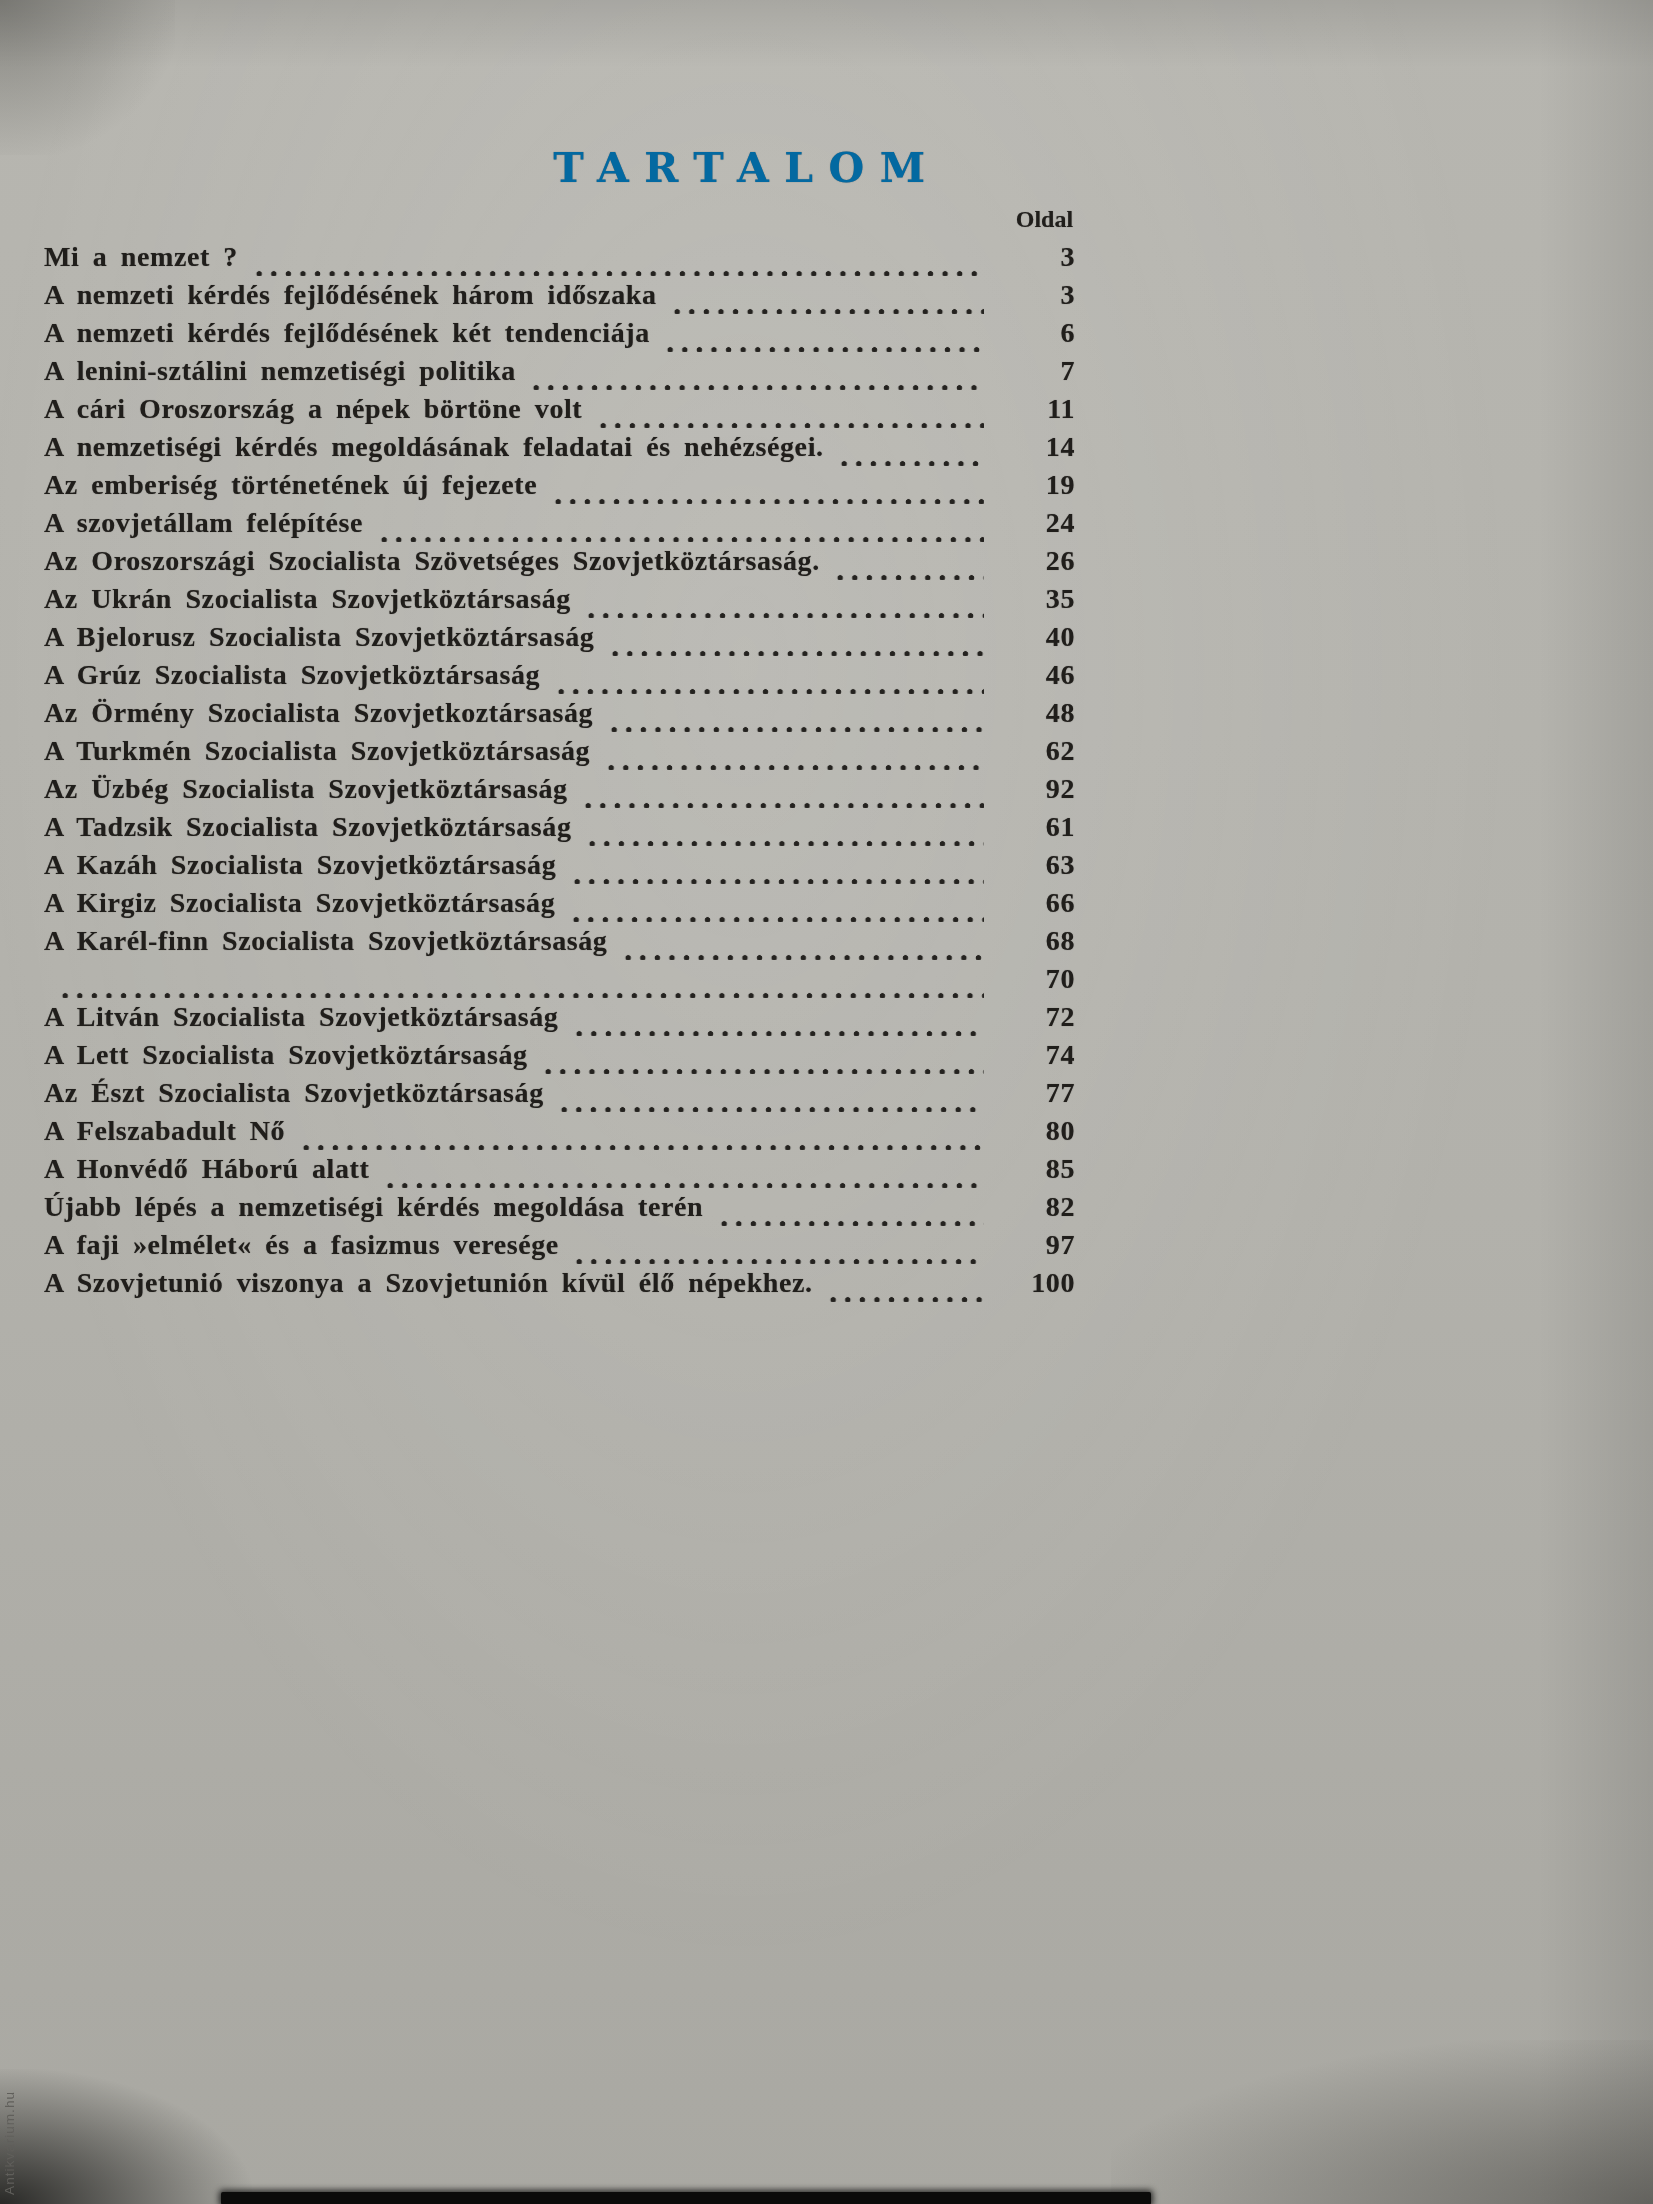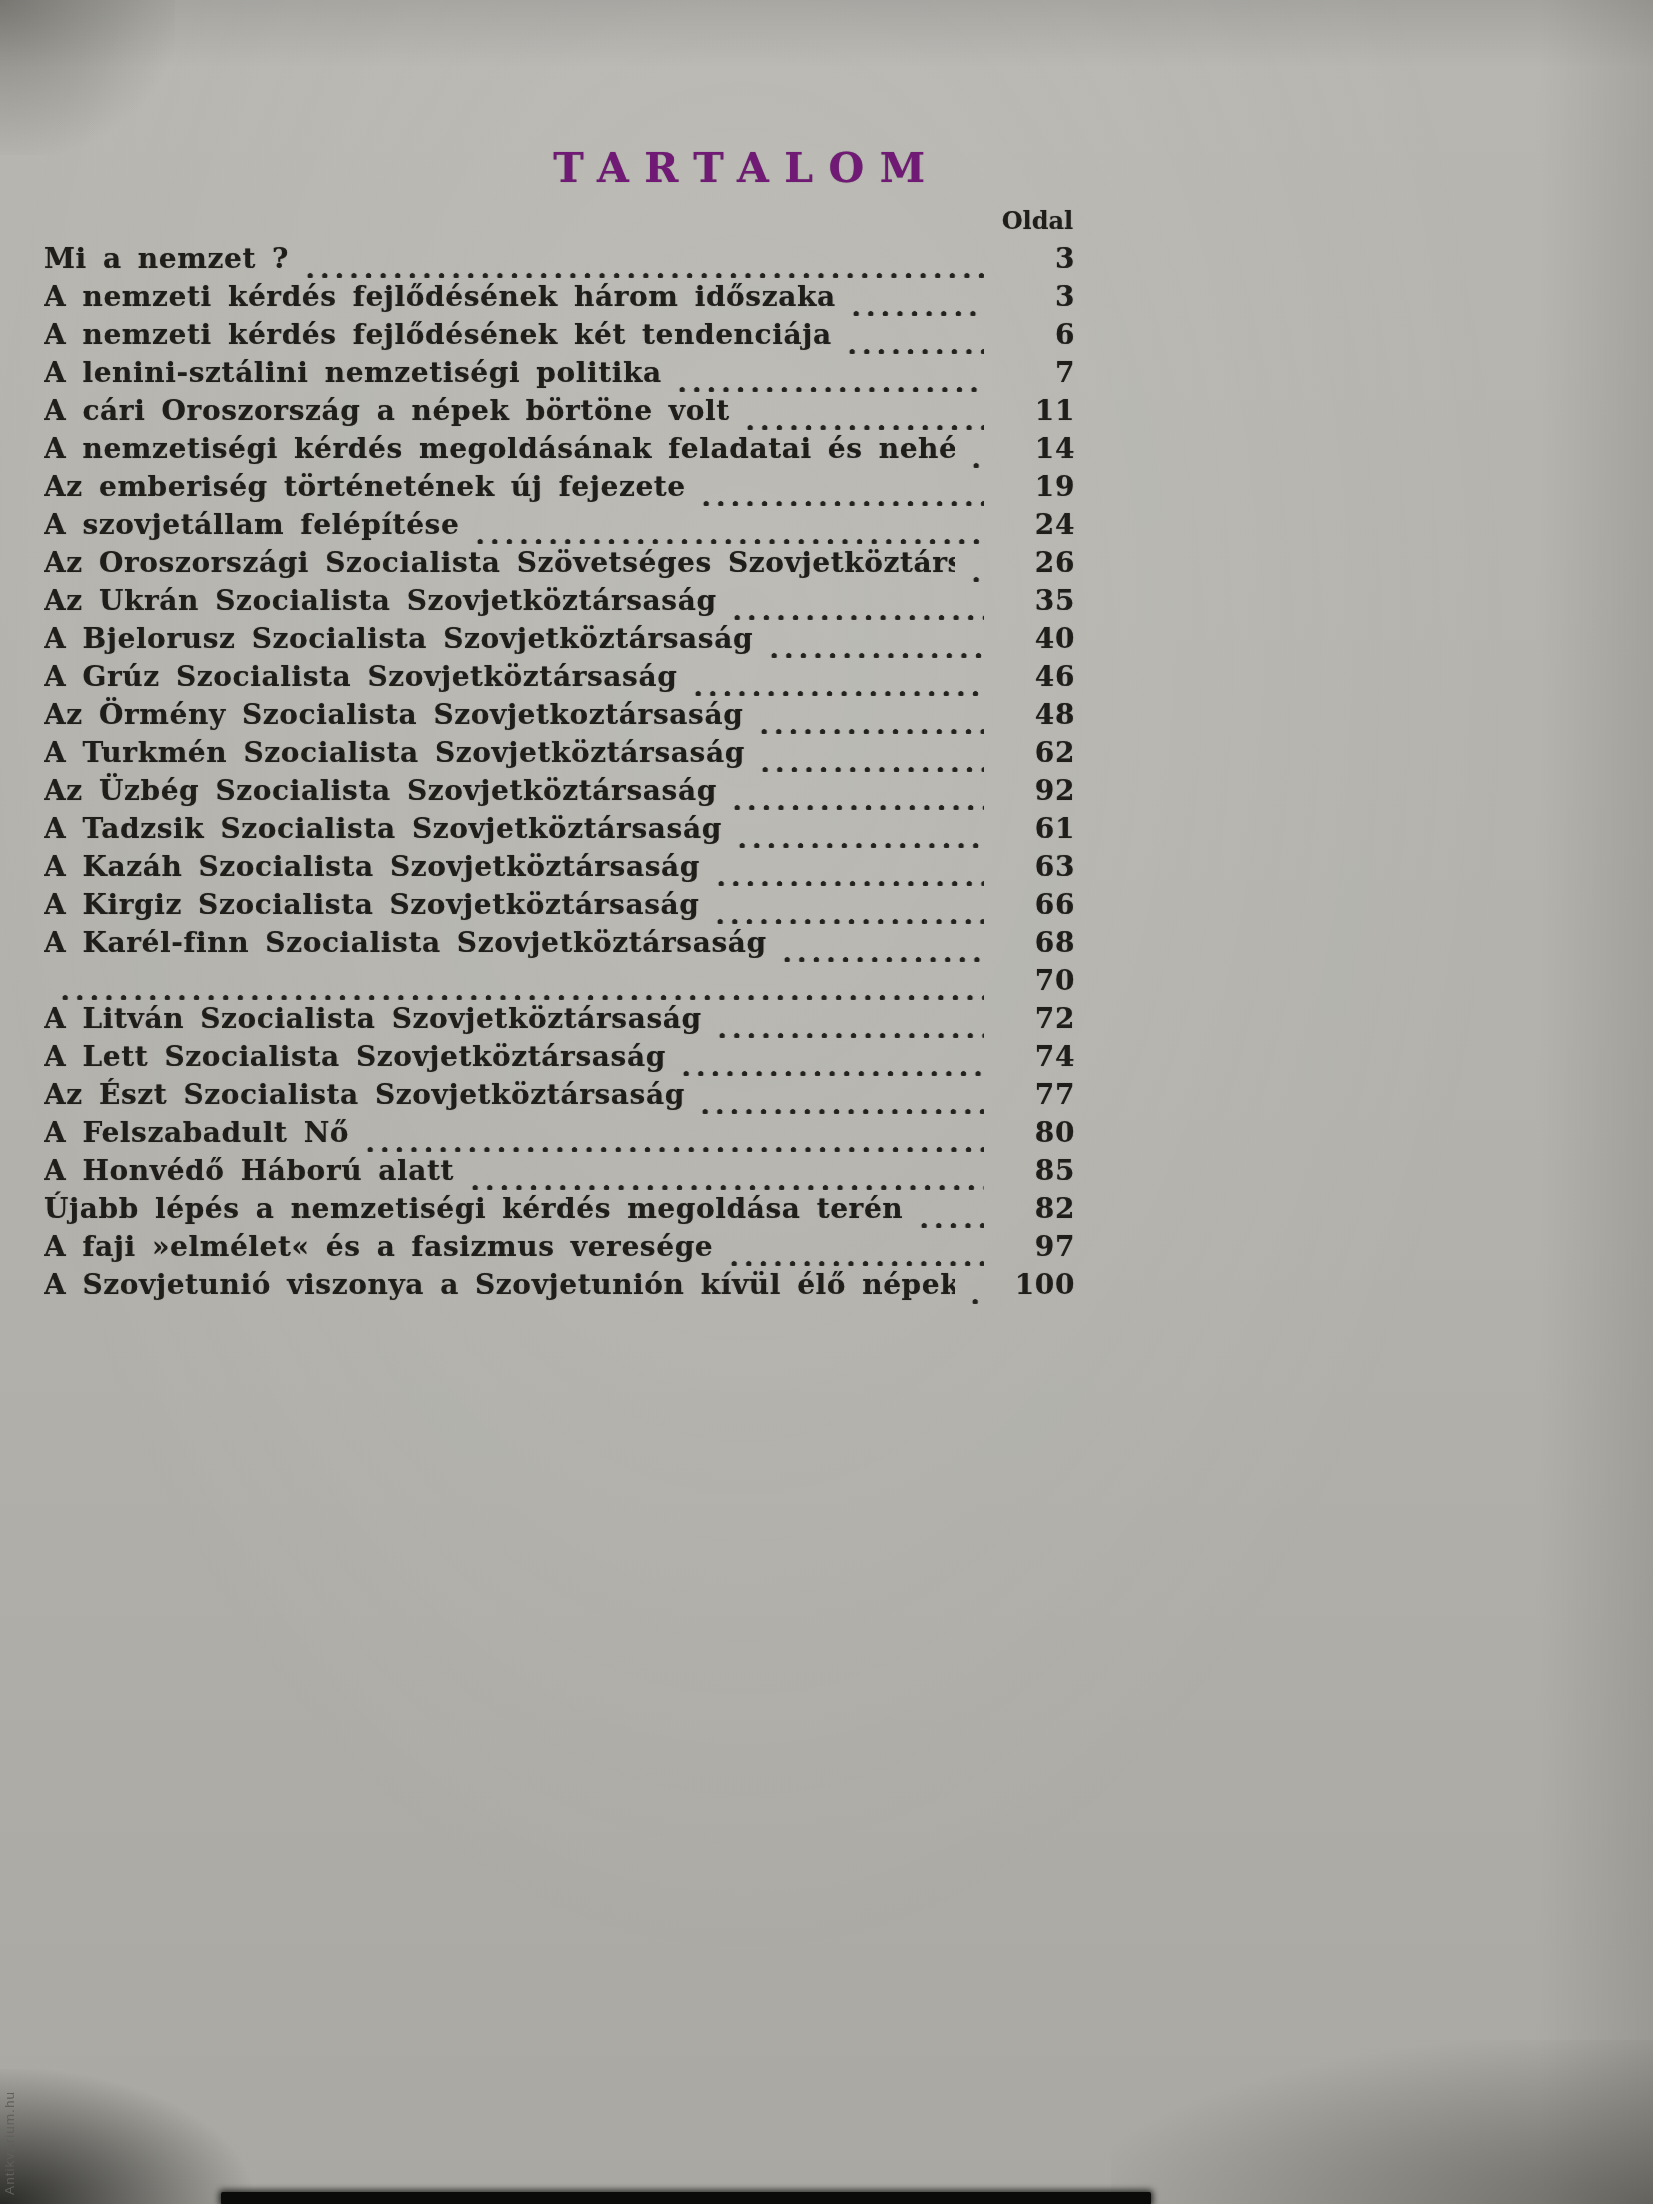--- a/index.html
+++ b/index.html
@@ -22,27 +22,28 @@
     top: 0; left: 0;
     width: 1494px;
     height: 100%;
   }
   .title {
     margin-top: 144px;
     text-align: center;
     font-size: 41px;
     font-weight: 700;
     letter-spacing: 15.5px;
-    color: #701a75;
+    color: #0369a1;
     text-shadow: 0 0 1px rgba(20,20,20,0.45);
   }
   .toc {
     width: 1031px;
     margin-left: 44px;
     margin-top: 13.6px;
+    font-family: Liberation Serif, serif;
   }
   .col-header {
     text-align: right;
     font-size: 24px;
     font-weight: 700;
     padding-right: 1.9px;
     margin-bottom: 5.8px;
     text-shadow: 0 0 1px rgba(20,20,20,0.4);
   }
   .row {

